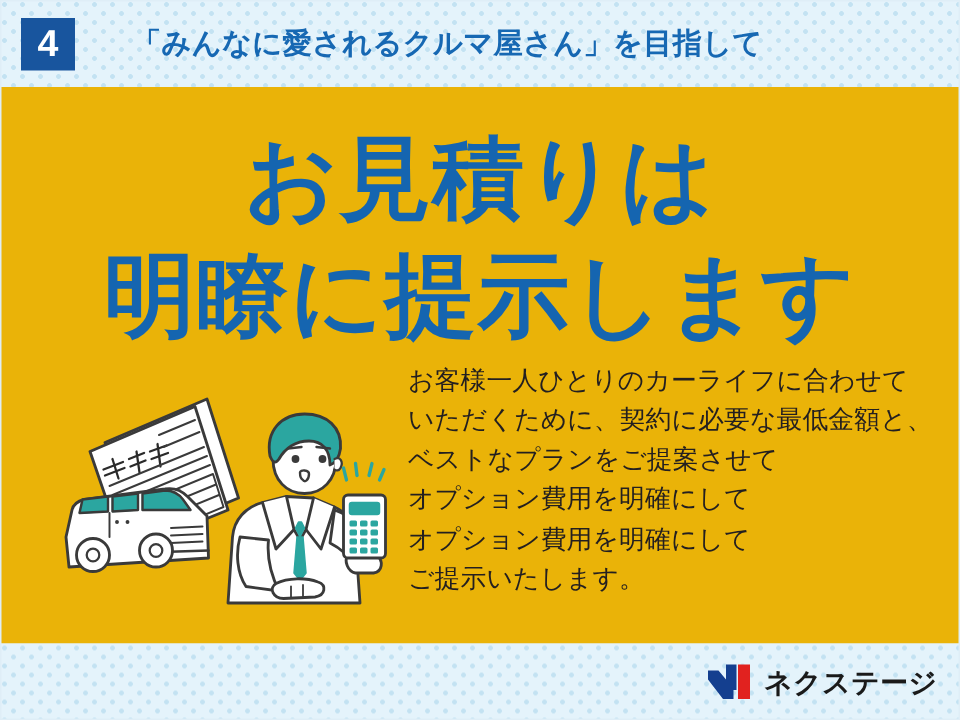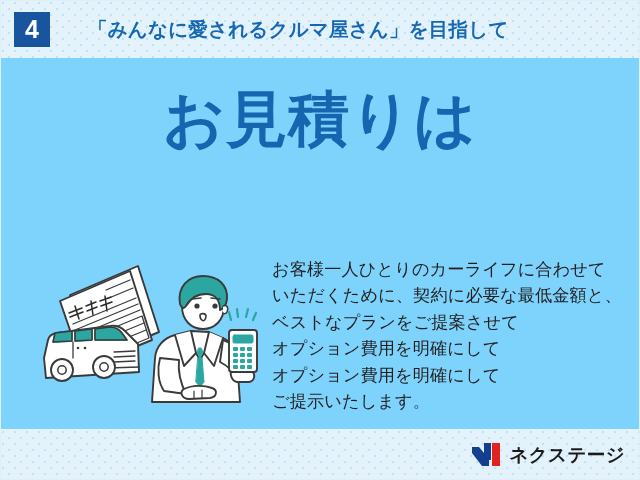--- a/index.html
+++ b/index.html
@@ -61,21 +61,21 @@
     margin-left: 28px;
   }
 
   
   #panel {
     position: absolute;
     left: 0;
     top: 58px;
     width: 640px;
     height: 371px;
-    background: #7dd3fc;
+    background: #eab308;
   }
 
   
   #headline {
     position: absolute;
     left: 0;
     top: 22px;
     width: 640px;
     text-align: center;
     color: #1565b0;
@@ -84,21 +84,21 @@
     line-height: 78px;
     letter-spacing: 1px;
     white-space: nowrap;
   }
   #headline .hl-line { display: block; }
 
   
   #body-copy {
     position: absolute;
     left: 272px;
-    top: 198px;
+    top: 182px;
     width: 350px;
     color: #231f20;
     font-size: 17.2px;
     line-height: 26.4px;
     letter-spacing: 0.1px;
     white-space: nowrap;
   }
   #body-copy .bc-line { display: block; }
 
   
@@ -154,20 +154,21 @@
 
   <div id="header" class="dots">
     <div id="badge">4</div>
     <div id="header-title">「みんなに愛されるクルマ屋さん」を目指して</div>
   </div>
 
   <div id="panel">
 
     <div id="headline">
       <span class="hl-line">お見積りは</span>
+      <span class="hl-line">明瞭に提示します</span>
     </div>
 
     <div id="body-copy">
       <span class="bc-line">お客様一人ひとりのカーライフに合わせて</span>
       <span class="bc-line">いただくために、契約に必要な最低金額と、</span>
       <span class="bc-line">ベストなプランをご提案させて</span>
       <span class="bc-line">オプション費用を明確にして</span>
       <span class="bc-line">オプション費用を明確にして</span>
       <span class="bc-line">ご提示いたします。</span>
     </div>

